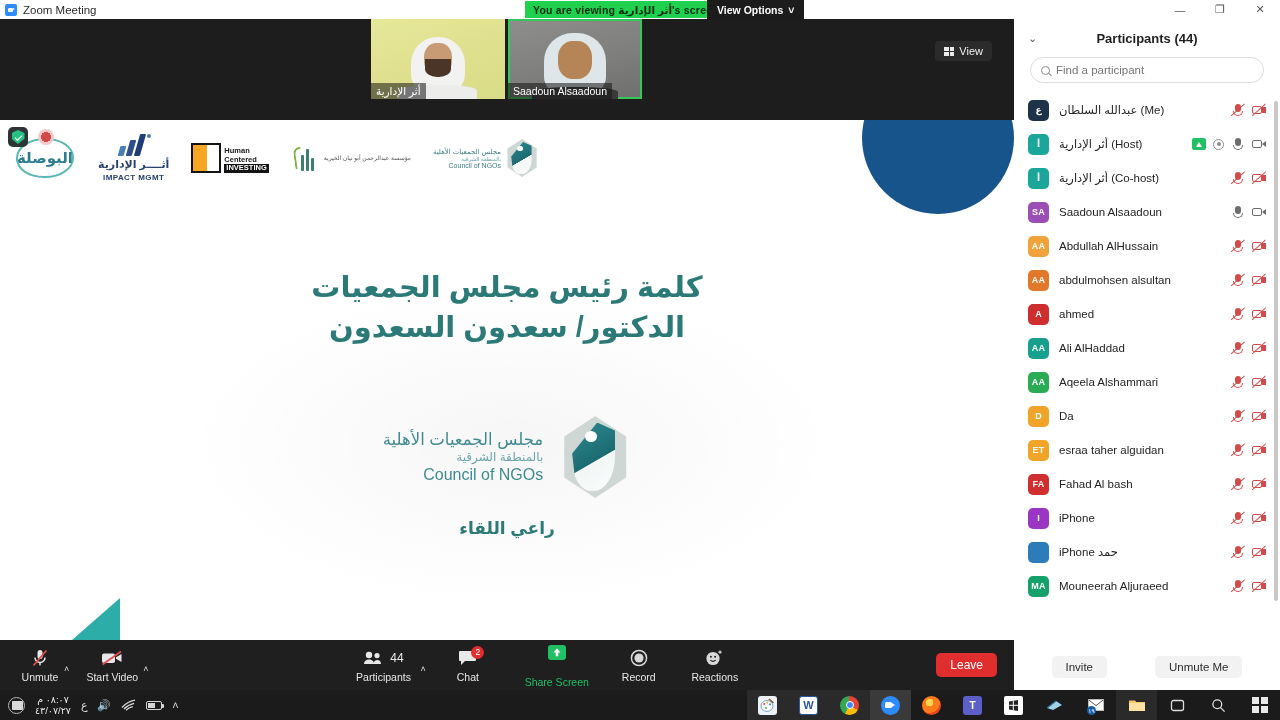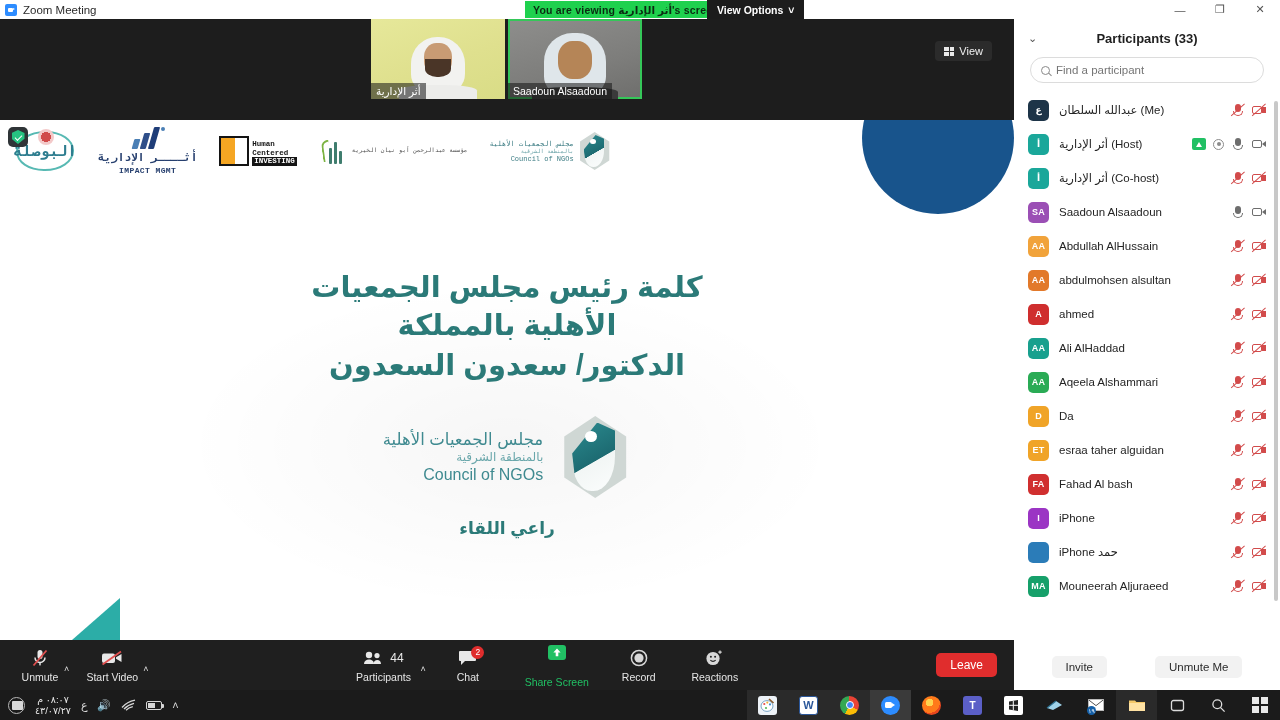--- a/index.html
+++ b/index.html
@@ -133,22 +133,22 @@
     position: absolute; left: 72px; bottom: 0; width: 0; height: 0;
     border-left: 48px solid transparent; border-right: 0 solid transparent;
     border-bottom: 42px solid #1aa6a0; opacity: .92;
   }
   .slide-shadow {
     position: absolute; left: 180px; top: 160px; width: 660px; height: 330px;
     background: radial-gradient(ellipse at 50% 50%, rgba(0,0,0,.035), rgba(0,0,0,0) 70%);
   }
   
   .logostrip {
-    position: absolute; top: 7px; left: 14px; display: flex;
-    align-items: center; gap: 22px; font-family: Liberation Mono, monospace;
+    position: absolute; top: 14px; left: 14px; display: flex;
+    align-items: center; gap: 22px;
   }
   .lg { display: flex; align-items: center; }
   .lg-compass {
     width: 62px; height: 48px; position: relative;
   }
   .lg-compass .ring {
     position: absolute; inset: 4px 2px; border: 2px solid #57b9b3;
     border-radius: 50% 48% 50% 48%;
   }
   .lg-compass .ar {
@@ -502,21 +502,20 @@
             <div class="en">Council of NGOs</div>
           </span>
           <span class="hexlogo" style="width:34px;height:38px;">
             <span class="dot"></span>
           </span>
         </div>
       </div>
 
       <div class="slide-title">
         <span>كلمة رئيس مجلس الجمعيات</span><br>
-        <span>الأهلية بالمملكة</span>
         <span class="ln3">الدكتور/ سعدون السعدون</span>
       </div>
 
       <div class="sponsor">
         <div class="sponsor-row">
           <div class="sponsor-txt">
             <div class="ar1">مجلس الجمعيات الأهلية</div>
             <div class="ar2">بالمنطقة الشرقية</div>
             <div class="en">Council of NGOs</div>
           </div>
@@ -611,21 +610,21 @@
       </span>
       <span>Reactions</span>
     </div>
 
     <div class="leave-btn">Leave</div>
   </div>
 
   <div class="panel">
     <div class="panel-head">
       <span class="panel-collapse">⌄</span>
-      <span class="panel-title">Participants (33)</span>
+      <span class="panel-title">Participants (44)</span>
     </div>
     <div class="search-wrap">
       <div class="search-box">
         <span class="mag"></span>
         <input type="text" placeholder="Find a participant" style="">
       </div>
     </div>
 
     <div class="plist" id="participant-list">
       <div class="panel-scroll"></div>

